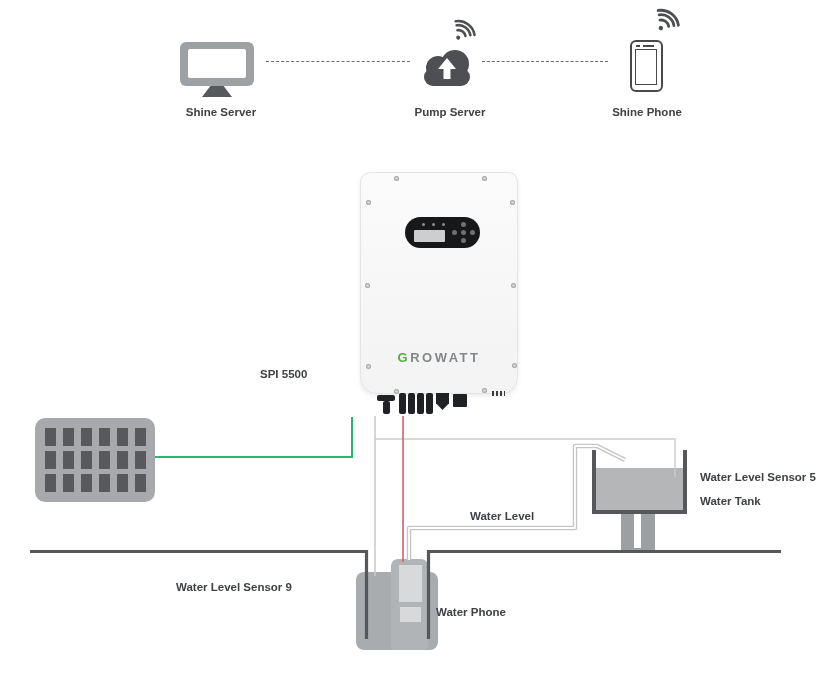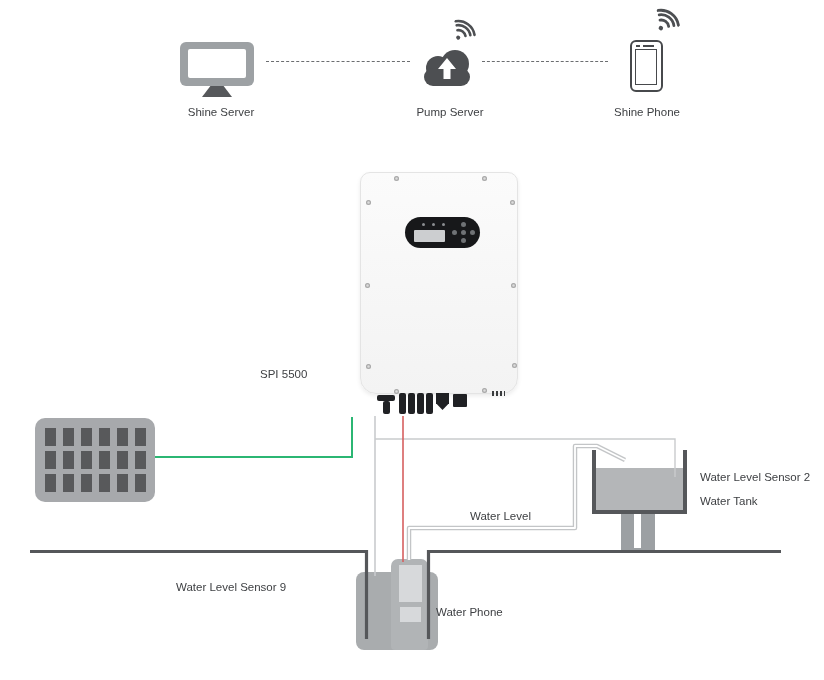--- a/index.html
+++ b/index.html
@@ -1,19 +1,19 @@
 <!DOCTYPE html>
 <html><head>
 <meta charset="utf-8">
 <style>
   html,body{margin:0;padding:0;background:#fff;}
   #canvas{position:relative;width:824px;height:680px;background:#fff;overflow:hidden;
           font-family:"Liberation Sans",sans-serif;}
   .abs{position:absolute;}
-  .label{position:absolute;font-size:11.5px;color:#3f4144;white-space:nowrap;line-height:13px;}
+  .label{position:absolute;font-size:11.5px;color:#3f4144;white-space:nowrap;line-height:13px;font-weight:bold;}
   .centered{transform:translateX(-50%);}
 
   
   .monitor-body{position:absolute;left:180px;top:42px;width:74px;height:44px;background:#9da1a4;border-radius:6px;}
   .monitor-screen{position:absolute;left:8px;top:7px;width:58px;height:29px;background:#fff;border-radius:2px;}
   .monitor-stand{position:absolute;left:202px;top:86px;width:30px;height:11px;background:#56585b;
                  clip-path:polygon(28% 0,72% 0,100% 100%,0 100%);}
   .dash-line{position:absolute;height:0;border-top:1.5px dashed #6b6d70;}
   .wifi{position:absolute;transform:rotate(36deg);}
   .wifi svg{display:block;}
@@ -159,20 +159,21 @@
       <div class="led" style="left:27px;"></div>
       <div class="led" style="left:37px;"></div>
       <div class="lcd"></div>
       <div class="btn" style="left:56px;top:5px;"></div>
       <div class="btn" style="left:47px;top:13px;"></div>
       <div class="btn" style="left:56px;top:13px;"></div>
       <div class="btn" style="left:65px;top:13px;"></div>
       <div class="btn" style="left:56px;top:21px;"></div>
     </div>
 
+    <div class="logo"><span style="color: rgb(82, 174, 70);">G</span><span>ROWATT</span></div>
   </div>
 
   <div class="conn" style="left:377px;top:395px;width:18px;height:6px;border-radius:2px;"></div>
   <div class="conn" style="left:383px;top:401px;width:7px;height:13px;border-radius:2px;"></div>
   <div class="conn" style="left:399px;top:393px;width:7px;height:21px;border-radius:2px;"></div>
   <div class="conn" style="left:408px;top:393px;width:7px;height:21px;border-radius:2px;"></div>
   <div class="conn" style="left:417px;top:393px;width:7px;height:21px;border-radius:2px;"></div>
   <div class="conn" style="left:426px;top:393px;width:7px;height:21px;border-radius:2px;"></div>
   <div class="conn" style="left:436px;top:393px;width:13px;height:17px;clip-path:polygon(0 0,100% 0,100% 60%,50% 100%,0 60%);"></div>
   <div class="conn" style="left:453px;top:394px;width:14px;height:13px;border-radius:1px;"></div>
@@ -194,19 +195,19 @@
       <div class="cell"></div>
       <div class="cell"></div>
       <div class="cell"></div>
       <div class="cell"></div>
       <div class="cell"></div>
       <div class="cell"></div>
       <div class="cell"></div>
       <div class="cell"></div>
     </div>
 
-  <div class="label" style="left:700px;top:471px;">Water Level Sensor 2</div>
+  <div class="label" style="left:700px;top:471px;">Water Level Sensor 5</div>
   <div class="label" style="left:700px;top:495px;text-align:center;">Water Tank</div>
   <div class="label" style="left:470px;top:510px;">Water Level</div>
   <div class="label" style="left:436px;top:606px;">Water Phone</div>
   <div class="label" style="left:176px;top:581px;">Water Level Sensor 9</div>
 
 </div>
 
 </body></html>

